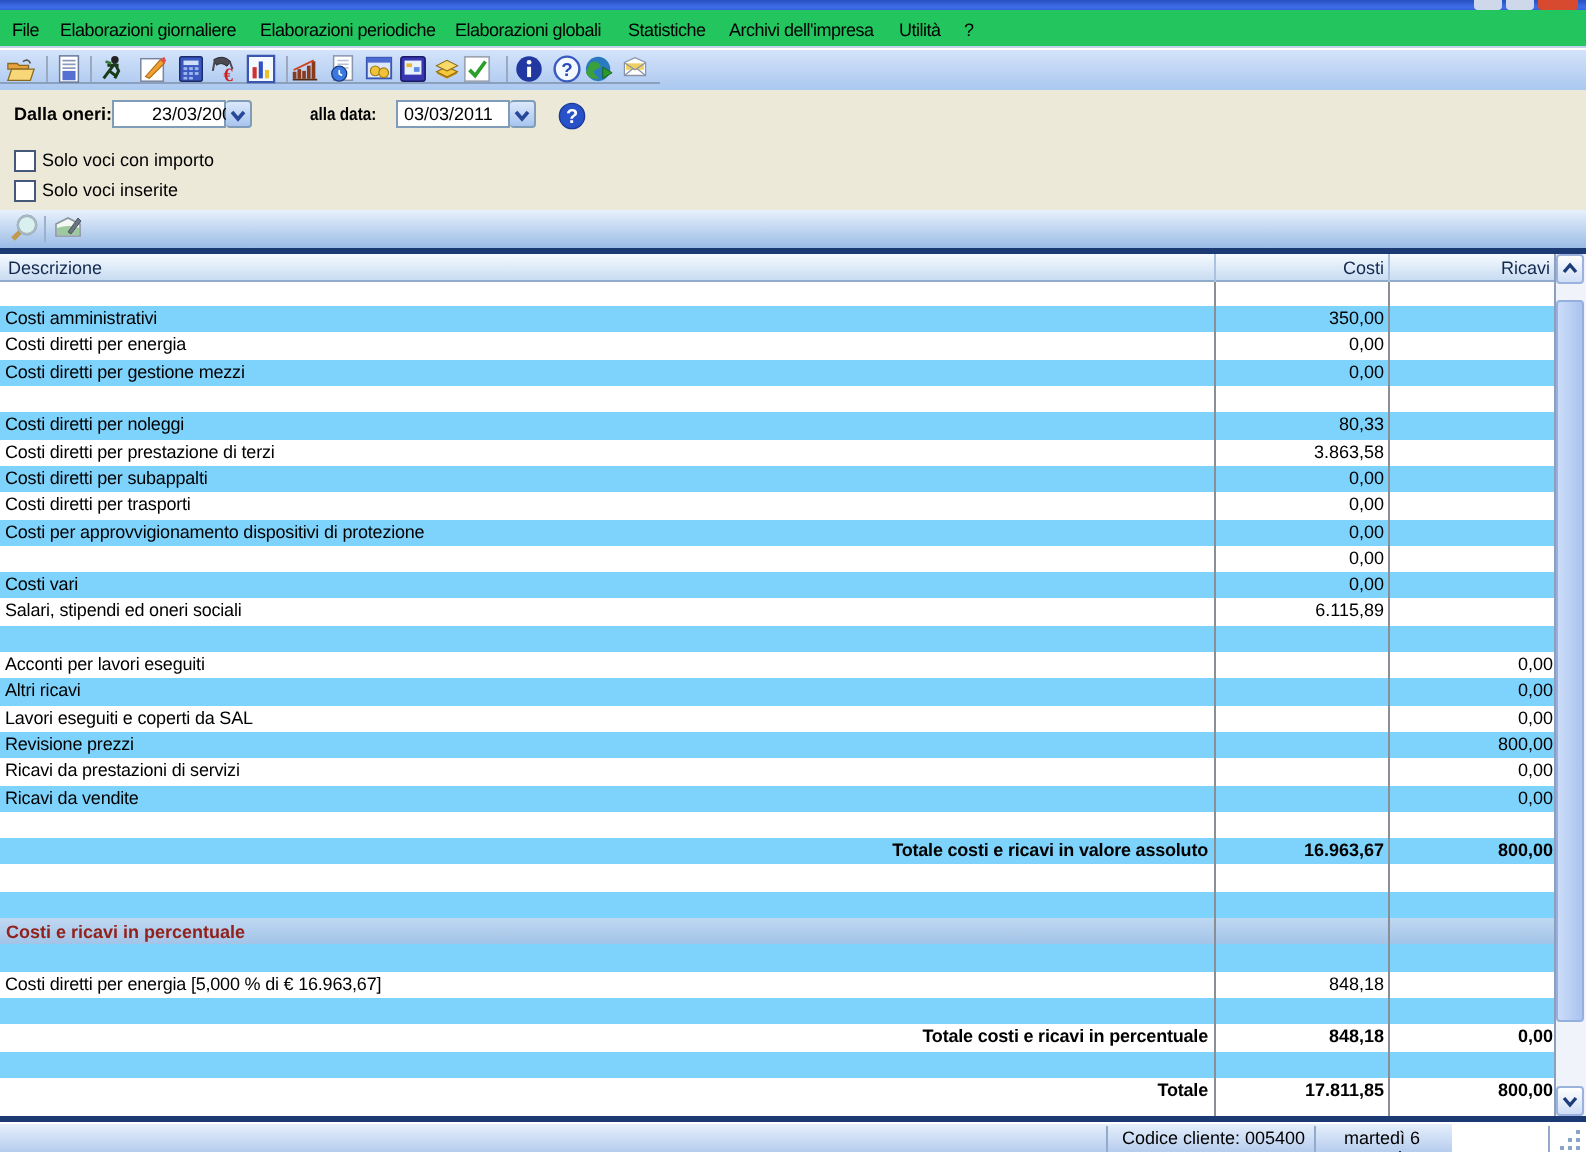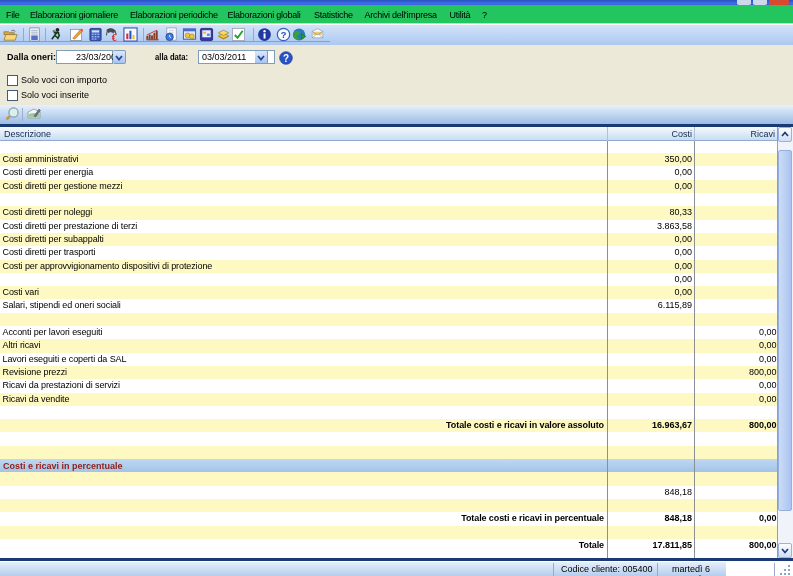--- a/index.html
+++ b/index.html
@@ -1,21 +1,21 @@
 <!DOCTYPE html>
 <html><head><meta charset="utf-8">
 <style>
 * { margin:0; padding:0; box-sizing:border-box; }
 html,body { width:793px; height:576px; overflow:hidden; }
 body { position:relative; font-family:"Liberation Sans",sans-serif; font-size:9px; color:#000; background:#fff; }
 .abs { position:absolute; }
 
 .row { position:absolute; left:0; width:778px; height:13.3px; line-height:13.4px; }
 .row-w { background:#fff; }
-.row-b { background:#fef9c3; }
+.row-b { background:#7dd3fc; }
 .desc { position:absolute; left:2.5px; top:0; white-space:nowrap; letter-spacing:-0.1px; }
 .desc.tot { left:auto; right:174px; font-weight:bold; }
 .vc { position:absolute; right:86px; top:0; }
 .vr { position:absolute; right:1.5px; top:0; }
 .tot { font-weight:bold; }
 .band { background:linear-gradient(#c0d8f2,#a2c4e8); }
 .bandtxt { position:absolute; left:3px; top:0.5px; font-weight:bold; color:#92211b; }
 .mi { position:absolute; top:0; white-space:nowrap; letter-spacing:-0.25px; }
 </style></head>
 <body>
@@ -147,21 +147,21 @@
 <div style="position:absolute;left:142.5px;top:28px;width:1px;height:13px;background:#9aa8c0"></div>
 <div style="position:absolute;left:252.5px;top:28px;width:1px;height:13px;background:#9aa8c0"></div>
 
 <div class="abs" style="left:0;top:45px;width:793px;height:60px;background:#ece9d8"></div>
 <span class="abs" style="left:7px;top:52px;font-weight:bold;white-space:nowrap">Dalla oneri:</span>
 <div class="abs" style="left:56px;top:50px;width:57px;height:14px;background:#fff;border:1px solid #7f9db9;line-height:13px;padding-left:19px">23/03/2006</div>
 <div style="position:absolute;left:113px;top:50px;width:13px;height:14px;border:1px solid #7f9db9;border-left:none;background:linear-gradient(#dbe8fb,#a8c4ef);border-radius:2px;"><svg width="12" height="13" viewBox="0 0 12 13">
       <path d="M3 5 L6 8.5 L9 5" fill="none" stroke="#27479b" stroke-width="1.8"></path>
     </svg></div>
 <span class="abs" style="left:155px;top:52px;font-weight:bold;display:inline-block;transform:scaleX(0.85);transform-origin:0 0;white-space:nowrap">alla data:</span>
-<div class="abs" style="left:198px;top:50px;width:77px;height:14px;background:#fff;border:1px solid #7f9db9;line-height:13px;padding-left:3px">03/03/2011</div>
+<div class="abs" style="left:198px;top:50px;width:57px;height:14px;background:#fff;border:1px solid #7f9db9;line-height:13px;padding-left:3px">03/03/2011</div>
 <div style="position:absolute;left:255px;top:50px;width:13px;height:14px;border:1px solid #7f9db9;border-left:none;background:linear-gradient(#dbe8fb,#a8c4ef);border-radius:2px;"><svg width="12" height="13" viewBox="0 0 12 13">
       <path d="M3 5 L6 8.5 L9 5" fill="none" stroke="#27479b" stroke-width="1.8"></path>
     </svg></div>
 <svg class="abs" style="left:279px;top:51px" width="14" height="14" viewBox="0 0 14 14">
     <circle cx="7" cy="7" r="6.3" fill="#2a52c8" stroke="#1a3a9a" stroke-width="0.7"></circle>
     <text x="7" y="10.6" text-anchor="middle" font-size="10" font-weight="bold" fill="#fff" font-family="sans-serif">?</text>
   </svg>
 <div class="abs" style="left:7px;top:75px;width:11px;height:11px;background:#fff;border:1px solid #44597a"></div>
 <span class="abs" style="left:21px;top:75px">Solo voci con importo</span>
 <div class="abs" style="left:7px;top:90px;width:11px;height:11px;background:#fff;border:1px solid #44597a"></div>
@@ -266,20 +266,21 @@
       <span class="vc tot">16.963,67</span>
       <span class="vr tot">800,00</span>
     </div>
 <div class="row row-w" style="top:291.4px"></div>
 <div class="row row-b" style="top:304.7px"></div>
 <div class="row band" style="top:318.0px">
       <span class="bandtxt">Costi e ricavi in percentuale</span>
     </div>
 <div class="row row-b" style="top:331.3px"></div>
 <div class="row row-w" style="top:344.6px">
+      <span class="desc">Costi diretti per energia [5,000 % di € 16.963,67]</span>
       <span class="vc">848,18</span>
     </div>
 <div class="row row-b" style="top:357.9px"></div>
 <div class="row row-w" style="top:371.2px">
       <span class="desc tot">Totale costi e ricavi in percentuale</span>
       <span class="vc tot">848,18</span>
       <span class="vr tot">0,00</span>
     </div>
 <div class="row row-b" style="top:384.5px"></div>
 <div class="row row-w" style="top:397.8px">

